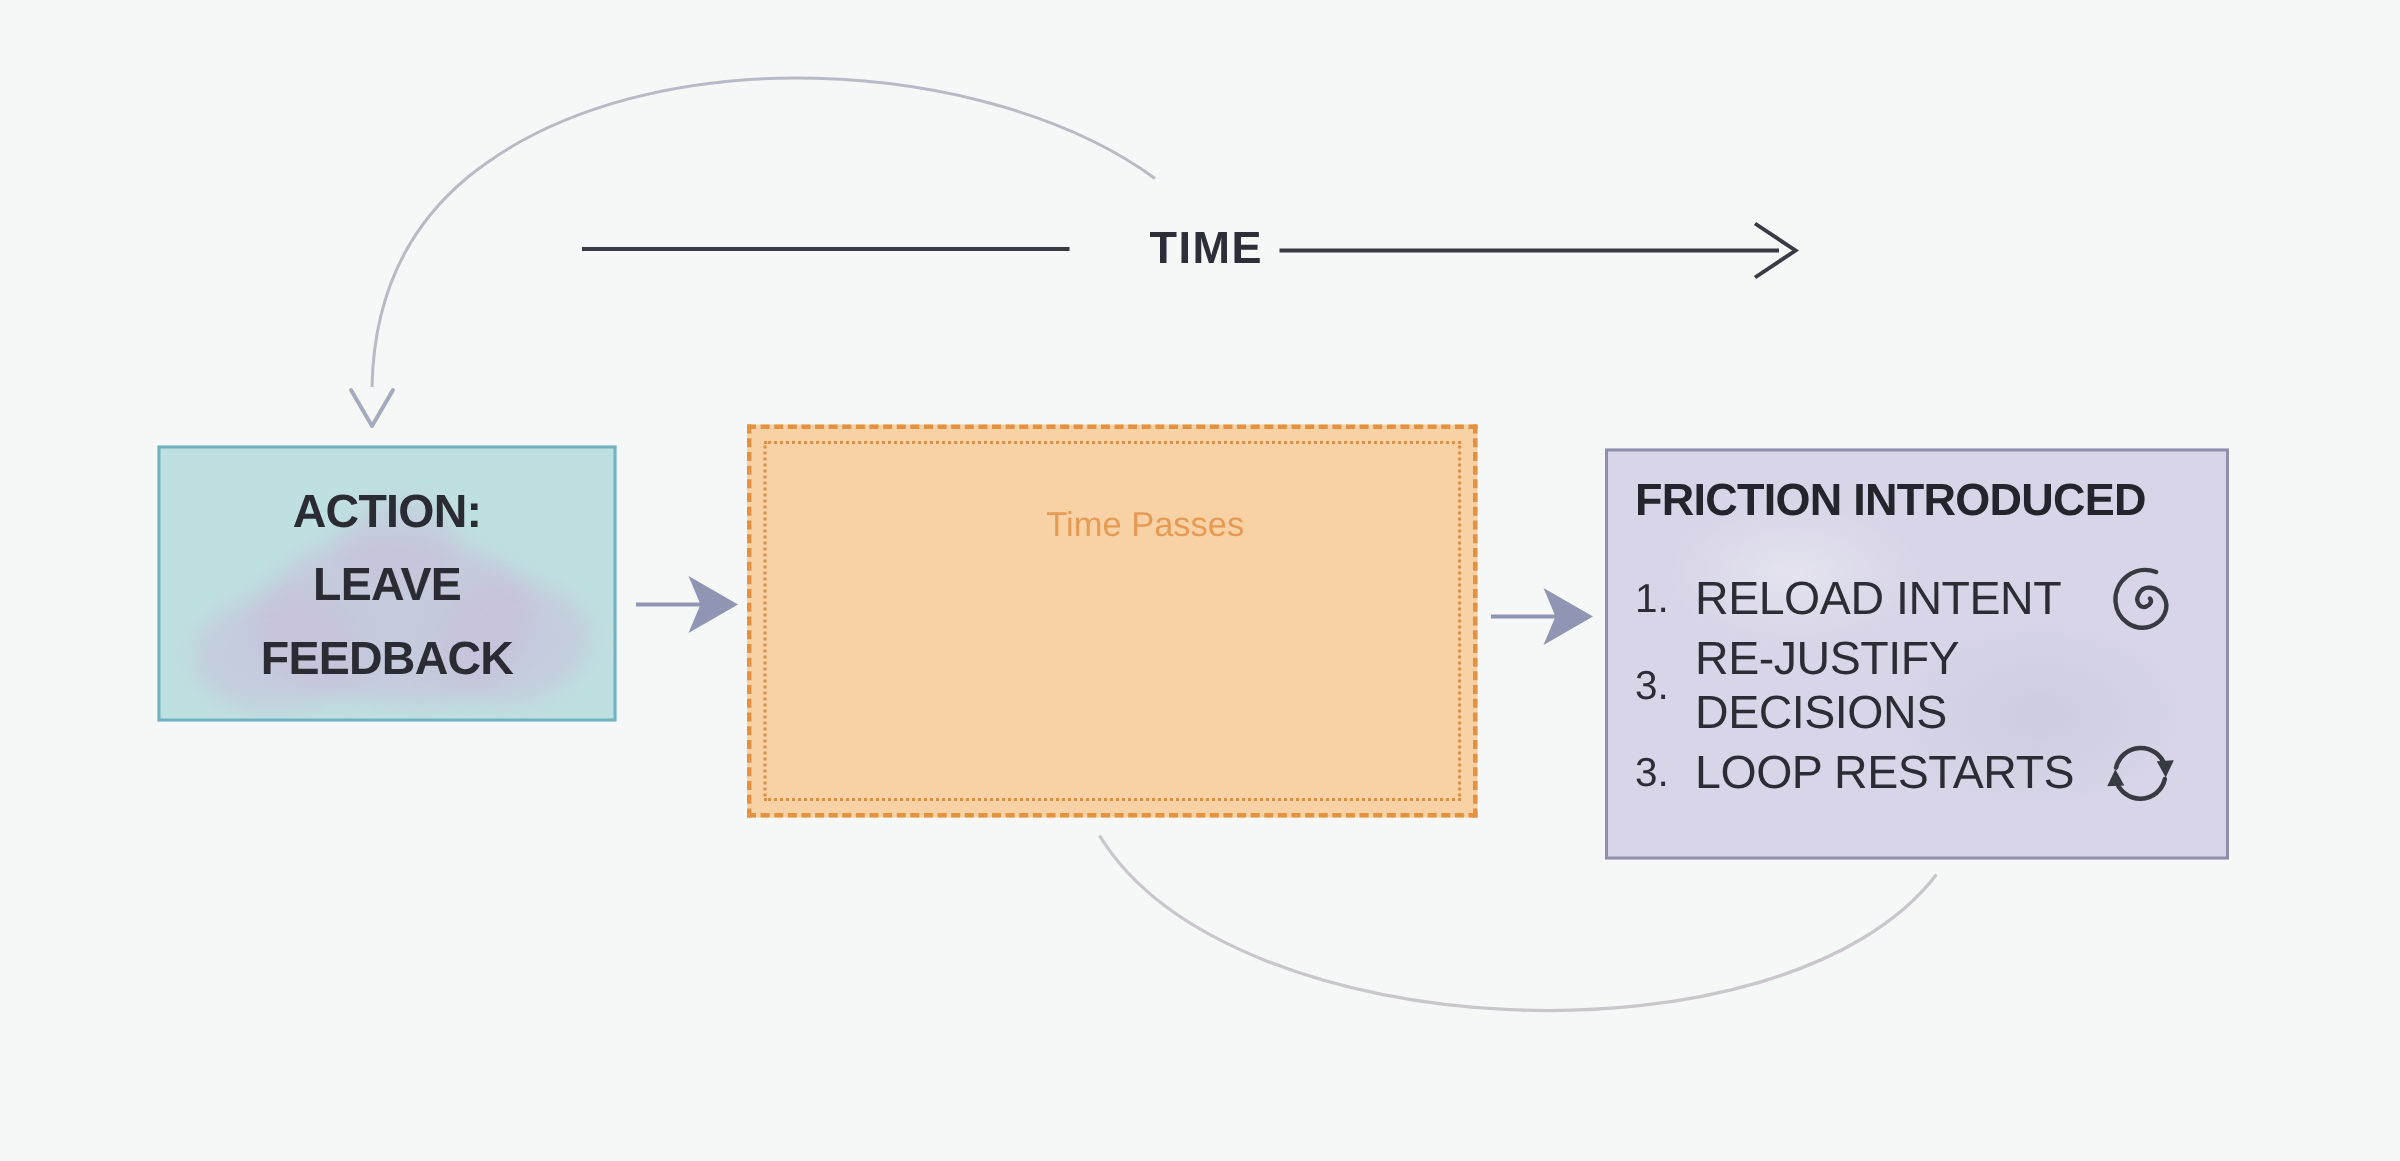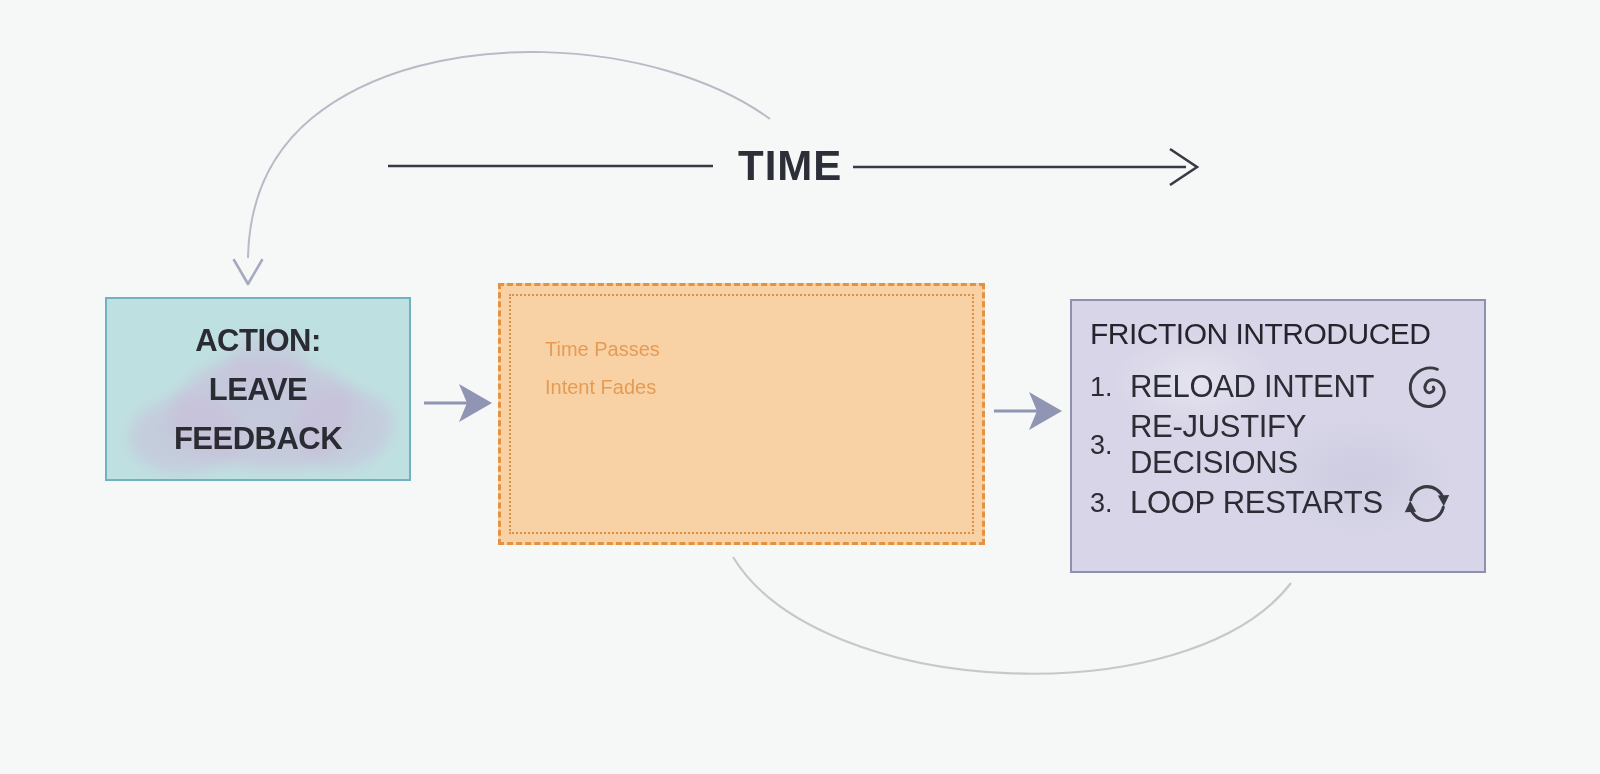--- a/index.html
+++ b/index.html
@@ -6,21 +6,21 @@
   .canvas{
     position:relative;width:1600px;height:774px;margin:0 auto;
     background:#f6f7f7;overflow:hidden;
     font-family:"Liberation Sans",sans-serif;
   }
   svg.connectors{position:absolute;left:0;top:0;z-index:1;}
 
   
   .time-label{
     position:absolute;left:738px;top:148px;width:104px;height:36px;
-    line-height:36px;text-align:right;font-size:42px;font-weight:bold;
+    line-height:36px;text-align:right;font-size:30px;font-weight:bold;
     color:#2c2e38;letter-spacing:1px;z-index:2;
   }
 
   
   .box{position:absolute;z-index:2;box-sizing:border-box;}
 
   .action-box{
     left:105px;top:297px;width:306px;height:184px;
     background:#bfe0e1;border:2px solid #72b2c0;
     display:flex;flex-direction:column;align-items:center;justify-content:center;
@@ -39,36 +39,36 @@
   .pause-box{
     left:498px;top:283px;width:487px;height:262px;
     background:#f8d2a4;border:3px dashed #e39240;
     padding:30px 0 0 44px;
   }
   .pause-inner{
     position:absolute;left:8px;top:8px;right:8px;bottom:8px;
     border:2px dotted #dd8f45;pointer-events:none;
   }
   .pause-title{font-size:31px;font-weight:bold;color:#df8233;line-height:42px;letter-spacing:-0.5px;}
-  .pause-sub{margin-top:14px;font-size:20px;color:#e69b55;line-height:38px;}
+  .pause-sub{margin-top:14px;font-size:23px;color:#e69b55;line-height:38px;text-align:center;}
 
   .friction-box{
     left:1070px;top:299px;width:416px;height:274px;
     background:#d7d5e7;border:2px solid #8e90ae;
     padding:14px 16px 0 18px;
   }
   .friction-box::before{
     content:"";position:absolute;inset:0;pointer-events:none;
     background:
       radial-gradient(120px 70px at 30% 30%, rgba(255,255,255,.35), rgba(255,255,255,0) 70%),
       radial-gradient(140px 90px at 70% 65%, rgba(150,148,185,.14), rgba(150,148,185,0) 70%);
   }
   .friction-title{
-    font-size:30px;font-weight:normal;color:#24252c;letter-spacing:-0.5px;
-    line-height:38px;margin-bottom:14px;position:relative;
+    font-size:30px;font-weight:bold;color:#24252c;letter-spacing:-0.5px;
+    line-height:38px;margin-bottom:26px;position:relative;
   }
   .friction-row{
     display:flex;align-items:center;height:40px;margin-bottom:18px;position:relative;
   }
   .friction-row .num{width:40px;font-size:27px;color:#2b2c34;flex:0 0 auto;}
   .friction-row .lbl{flex:1 1 auto;font-size:31px;color:#2b2c34;letter-spacing:-0.3px;}
   .friction-row .ic{flex:0 0 auto;width:54px;height:54px;margin-right:14px;
     display:flex;align-items:center;justify-content:center;}
 </style>
 </head>
@@ -107,21 +107,20 @@
     <div class="blob b4"></div>
     <div class="line">ACTION:</div>
     <div class="line">LEAVE</div>
     <div class="line">FEEDBACK</div>
   </div>
 
   <div class="box pause-box">
     <div class="pause-inner"></div>
     <div class="pause-sub">
       <div>Time Passes</div>
-      <div>Intent Fades</div>
     </div>
   </div>
 
   <div class="box friction-box">
     <div class="friction-title">FRICTION INTRODUCED</div>
 
     <div class="friction-row">
       <span class="num">1.</span>
       <span class="lbl">RELOAD INTENT</span>
       <span class="ic">

